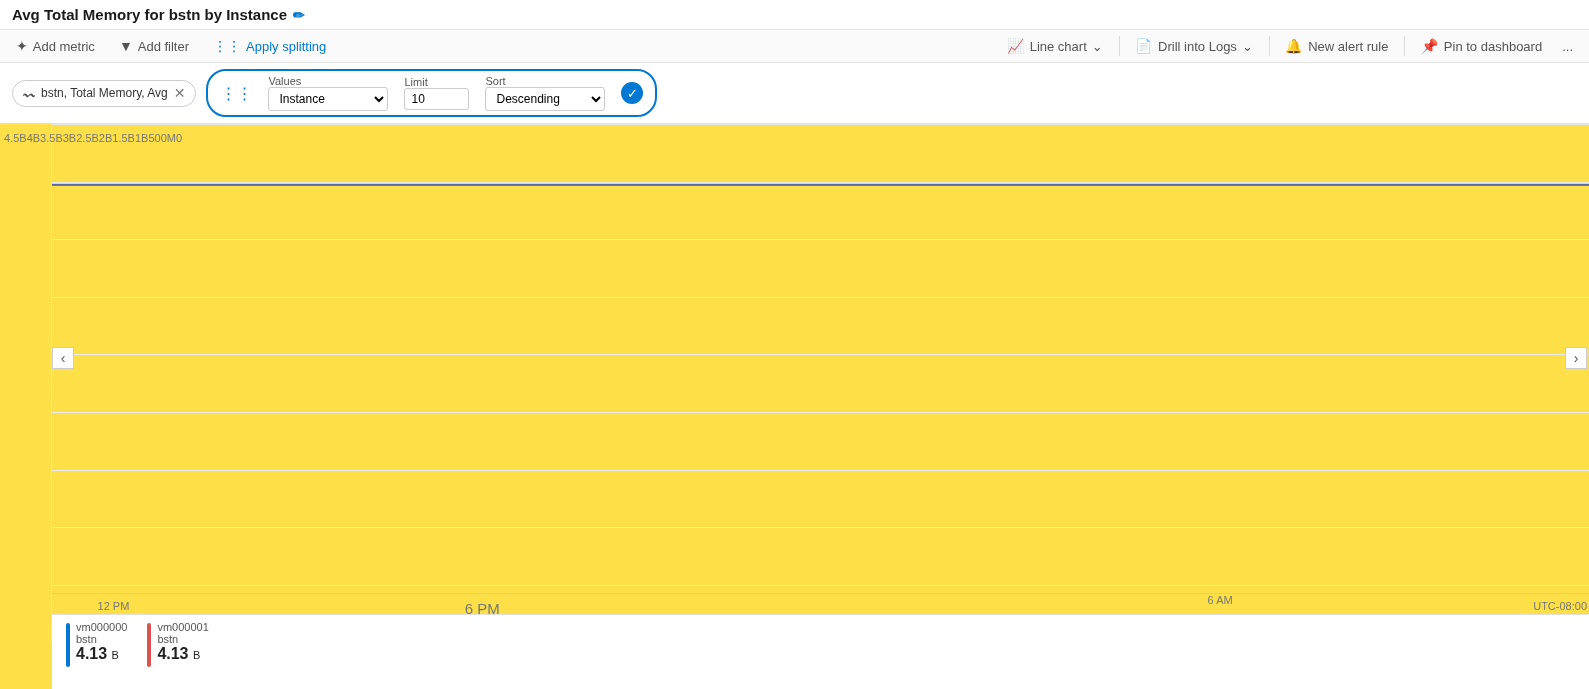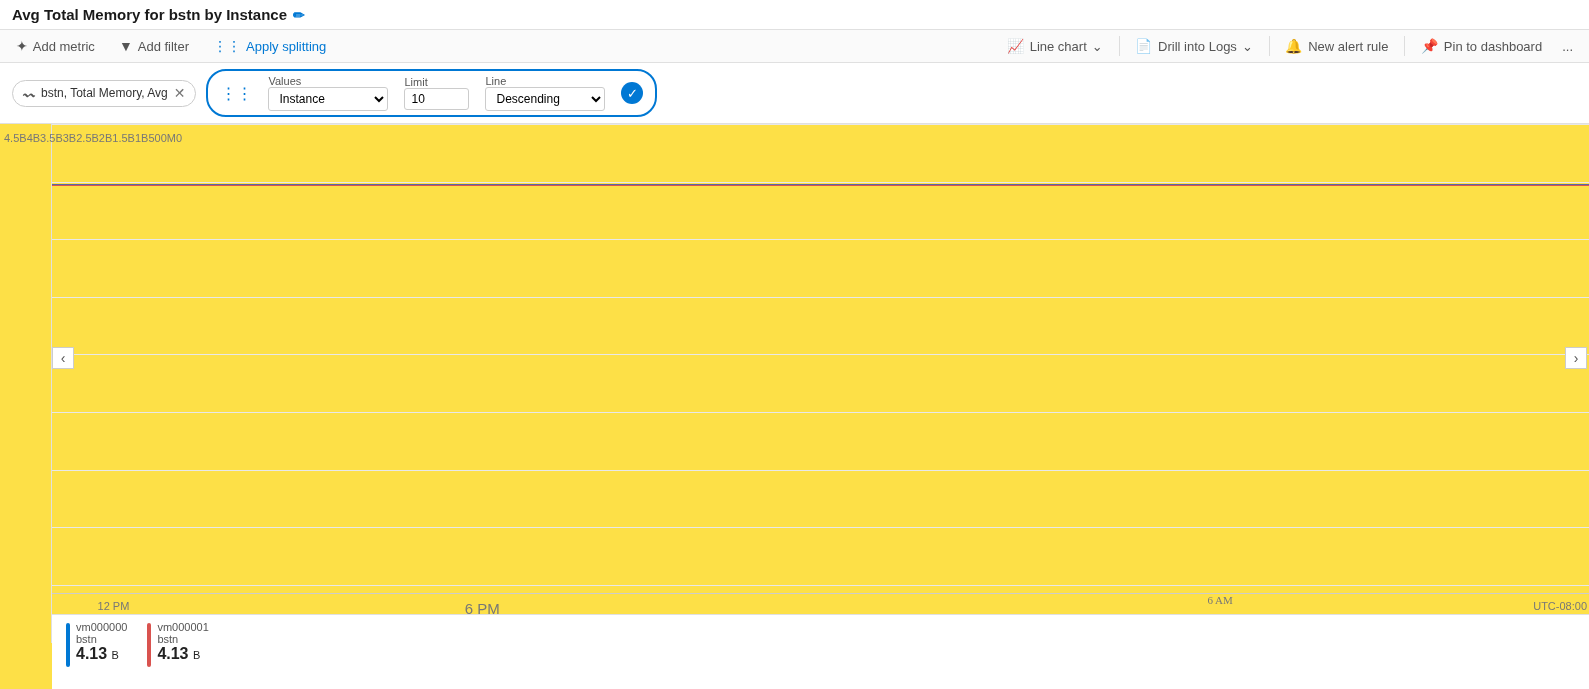--- a/index.html
+++ b/index.html
@@ -269,21 +269,21 @@
           <option>Instance</option>
         </select>
       </div>
 
       <div class="field-group">
         <span class="field-label">Limit</span>
         <input type="text" class="field-input" value="10" style="">
       </div>
 
       <div class="field-group">
-        <span class="field-label">Line</span>
+        <span class="field-label">Sort</span>
         <select class="field-select">
           <option>Descending</option>
           <option>Ascending</option>
         </select>
       </div>
 
       <button class="confirm-btn">✓</button>
     </div>
   </div>
 
@@ -320,21 +320,21 @@
       <div class="grid-line" style="top:98%; border-color:#bbb;"></div>
 
       <div class="data-line line-red" style="position:absolute; top:11.5%; left:0; right:0; height:2px; background:#d9534f;"></div>
 
       <div class="data-line line-blue" style="position:absolute; top:11.5%; left:0; right:0; height:1.5px; background:#0078d4; opacity:0.6;"></div>
 
       <div style="position:absolute; bottom:0; left:0; right:0; height:50px; border-top:1px solid #ccc;">
         <span class="x-label" style="left:4%; top:6px; position:absolute; font-size:11px; color:#777; transform:translateX(-50%);">12 PM</span>
         <span class="x-label" style="left:28%; top:6px; position:absolute; font-size:15px; color:#777; transform:translateX(-50%);">6 PM</span>
         <span class="x-label" style="left:52%; top:20px; position:absolute; font-size:16px; color:#777; transform:translateX(-50%);">Tue 09</span>
-        <span class="x-label" style="left:76%; top:0; position:absolute; font-size:11px; color:#777; transform:translateX(-50%);font-family:Liberation Serif, serif;">6 AM</span>
+        <span class="x-label" style="left:76%; top:0; position:absolute; font-size:11px; color:#777; transform:translateX(-50%);">6 AM</span>
         <span class="x-label-right" style="right:2px; top:6px; position:absolute; font-size:11px; color:#777;">UTC-08:00</span>
       </div>
     </div>
 
     <div class="nav-arrow nav-arrow-right" style="position:absolute; right:2px; top:45%; z-index:20;">
       <span>›</span>
     </div>
   </div>
 
   <div style="display:flex; align-items:flex-start; padding:6px 14px; gap:20px; border-top:1px solid #e0e0e0; background:#fff; position:absolute; bottom:0; left:52px; right:0; height:75px;">

